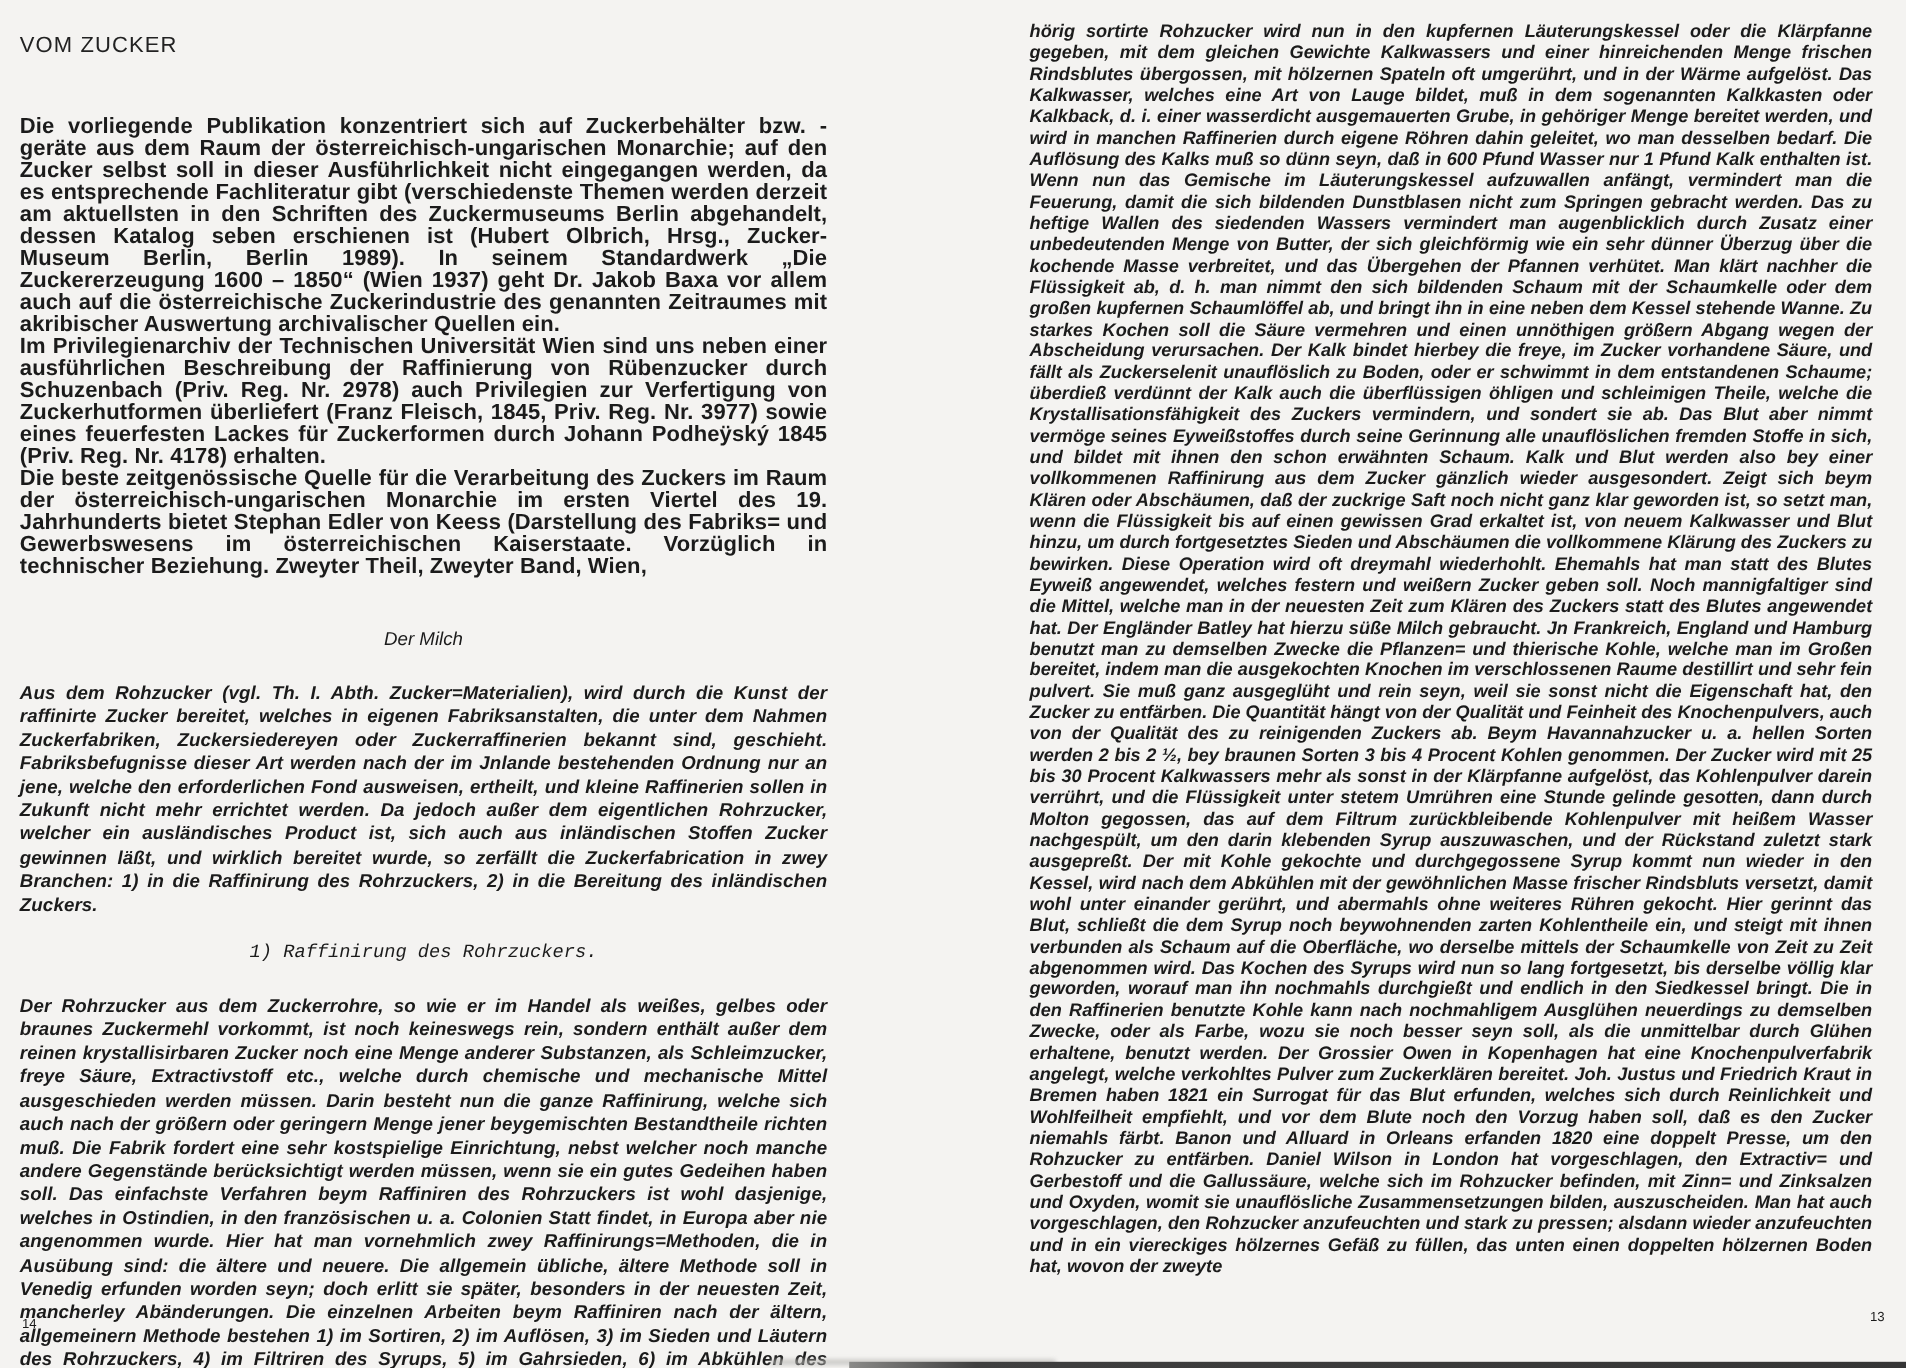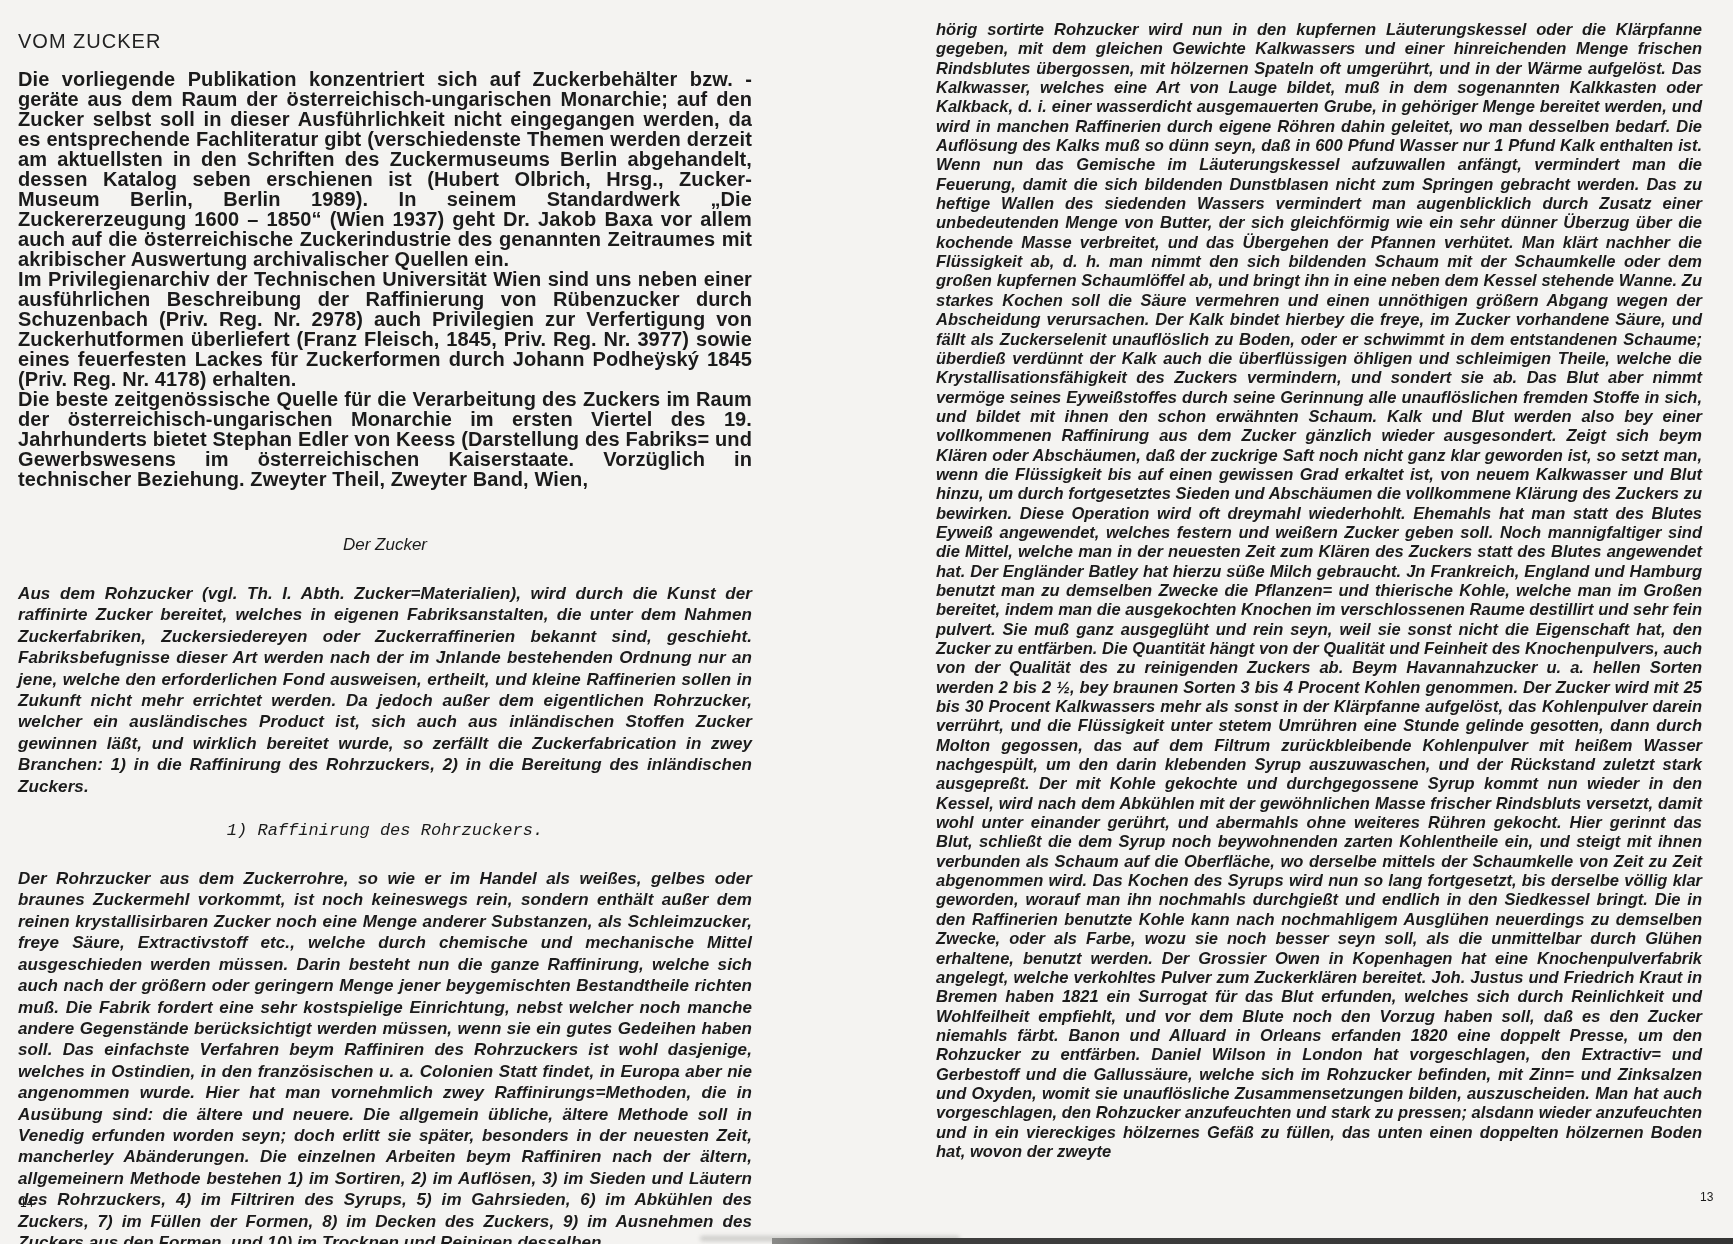--- a/index.html
+++ b/index.html
@@ -19,21 +19,21 @@
   .col{position:absolute; top:0;}
   .left-col{
     left:18px;
     top:30px;
     width:734px;
   }
   .title{
     font-size:20px;
     font-weight:400;
     letter-spacing:1px;
-    margin:0 0 16px 0;
+    margin:0 0 52px 0;
     color:#222;
   }
   .left-col p, .right-col p{
     margin:0;
     text-align:justify;
     text-justify:inter-word;
     font-weight:bold;
   }
   .roman{
     font-size:20px;
@@ -100,21 +100,21 @@
 
   <div class="col left-col">
     <h1 class="title">VOM ZUCKER</h1>
 
     <p class="roman">Die vorliegende Publikation konzentriert sich auf Zuckerbehälter bzw. -geräte aus dem Raum der österreichisch-ungarischen Monarchie; auf den Zucker selbst soll in dieser Ausführlichkeit nicht eingegangen werden, da es entsprechende Fachliteratur gibt (verschiedenste Themen werden derzeit am aktuellsten in den Schriften des Zuckermuseums Berlin abgehandelt, dessen Katalog seben erschienen ist (Hubert Olbrich, Hrsg., Zucker-Museum Berlin, Berlin 1989). In seinem Standardwerk „Die Zuckererzeugung 1600 – 1850“ (Wien 1937) geht Dr. Jakob Baxa vor allem auch auf die österreichische Zuckerindustrie des genannten Zeitraumes mit akribischer Auswertung archivalischer Quellen ein.</p>
 
     <p class="roman">Im Privilegienarchiv der Technischen Universität Wien sind uns neben einer ausführlichen Beschreibung der Raffinierung von Rübenzucker durch Schuzenbach (Priv. Reg. Nr. 2978) auch Privilegien zur Verfertigung von Zuckerhutformen überliefert (Franz Fleisch, 1845, Priv. Reg. Nr. 3977) sowie eines feuerfesten Lackes für Zuckerformen durch Johann Podheÿský 1845 (Priv. Reg. Nr. 4178) erhalten.</p>
 
     <p class="roman">Die beste zeitgenössische Quelle für die Verarbeitung des Zuckers im Raum der österreichisch-ungarischen Monarchie im ersten Viertel des 19. Jahrhunderts bietet Stephan Edler von Keess (Darstellung des Fabriks= und Gewerbswesens im österreichischen Kaiserstaate. Vorzüglich in technischer Beziehung. Zweyter Theil, Zweyter Band, Wien,</p>
 
-    <div class="head head-1">Der Zucker</div>
+    <div class="head head-1">Der Milch</div>
 
     <p class="ital">Aus dem Rohzucker (vgl. Th. I. Abth. Zucker=Materialien), wird durch die Kunst der raffinirte Zucker bereitet, welches in eigenen Fabriksanstalten, die unter dem Nahmen Zuckerfabriken, Zuckersiedereyen oder Zuckerraffinerien bekannt sind, geschieht. Fabriksbefugnisse dieser Art werden nach der im Jnlande bestehenden Ordnung nur an jene, welche den erforderlichen Fond ausweisen, ertheilt, und kleine Raffinerien sollen in Zukunft nicht mehr errichtet werden. Da jedoch außer dem eigentlichen Rohrzucker, welcher ein ausländisches Product ist, sich auch aus inländischen Stoffen Zucker gewinnen läßt, und wirklich bereitet wurde, so zerfällt die Zuckerfabrication in zwey Branchen: 1) in die Raffinirung des Rohrzuckers, 2) in die Bereitung des inländischen Zuckers.</p>
 
     <div class="head head-2">1) Raffinirung des Rohrzuckers.</div>
 
     <p class="ital">Der Rohrzucker aus dem Zuckerrohre, so wie er im Handel als weißes, gelbes oder braunes Zuckermehl vorkommt, ist noch keineswegs rein, sondern enthält außer dem reinen krystallisirbaren Zucker noch eine Menge anderer Substanzen, als Schleimzucker, freye Säure, Extractivstoff etc., welche durch chemische und mechanische Mittel ausgeschieden werden müssen. Darin besteht nun die ganze Raffinirung, welche sich auch nach der größern oder geringern Menge jener beygemischten Bestandtheile richten muß. Die Fabrik fordert eine sehr kostspielige Einrichtung, nebst welcher noch manche andere Gegenstände berücksichtigt werden müssen, wenn sie ein gutes Gedeihen haben soll. Das einfachste Verfahren beym Raffiniren des Rohrzuckers ist wohl dasjenige, welches in Ostindien, in den französischen u. a. Colonien Statt findet, in Europa aber nie angenommen wurde. Hier hat man vornehmlich zwey Raffinirungs=Methoden, die in Ausübung sind: die ältere und neuere. Die allgemein übliche, ältere Methode soll in Venedig erfunden worden seyn; doch erlitt sie später, besonders in der neuesten Zeit, mancherley Abänderungen. Die einzelnen Arbeiten beym Raffiniren nach der ältern, allgemeinern Methode bestehen 1) im Sortiren, 2) im Auflösen, 3) im Sieden und Läutern des Rohrzuckers, 4) im Filtriren des Syrups, 5) im Gahrsieden, 6) im Abkühlen des Zuckers, 7) im Füllen der Formen, 8) im Decken des Zuckers, 9) im Ausnehmen des Zuckers aus den Formen, und 10) im Trocknen und Reinigen desselben.</p>
 
     <p class="ital">Das Sortiren des Rohzuckers ist sehr nöthig, weil fein jede Sorte desselben gleichviel krystallisirbaren Zucker, und gleichviel fremdartige Beymischungen enthält, welches zum Theil von der Reife des Zuckerrohrs abhängt, woraus der Rohzuckers bereitet worden ist. Der ge-</p>
   </div>
 

